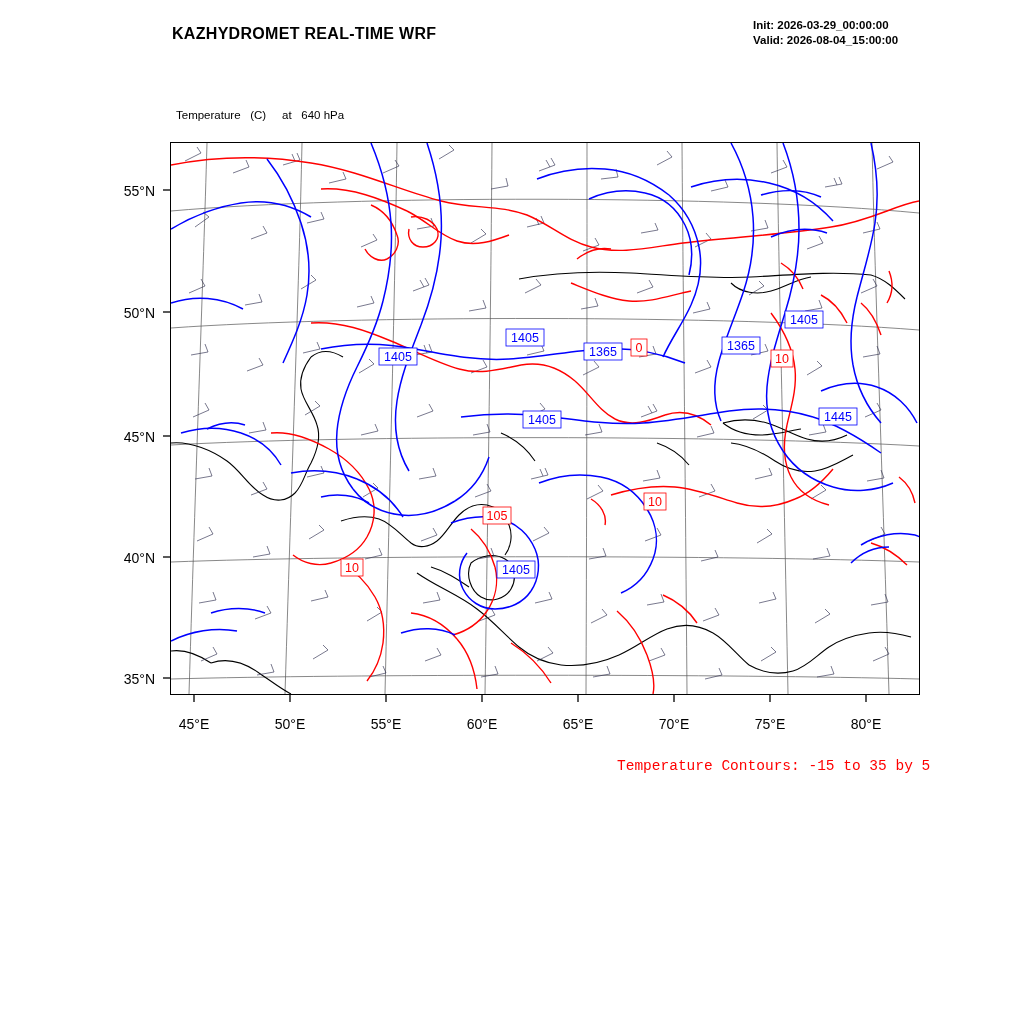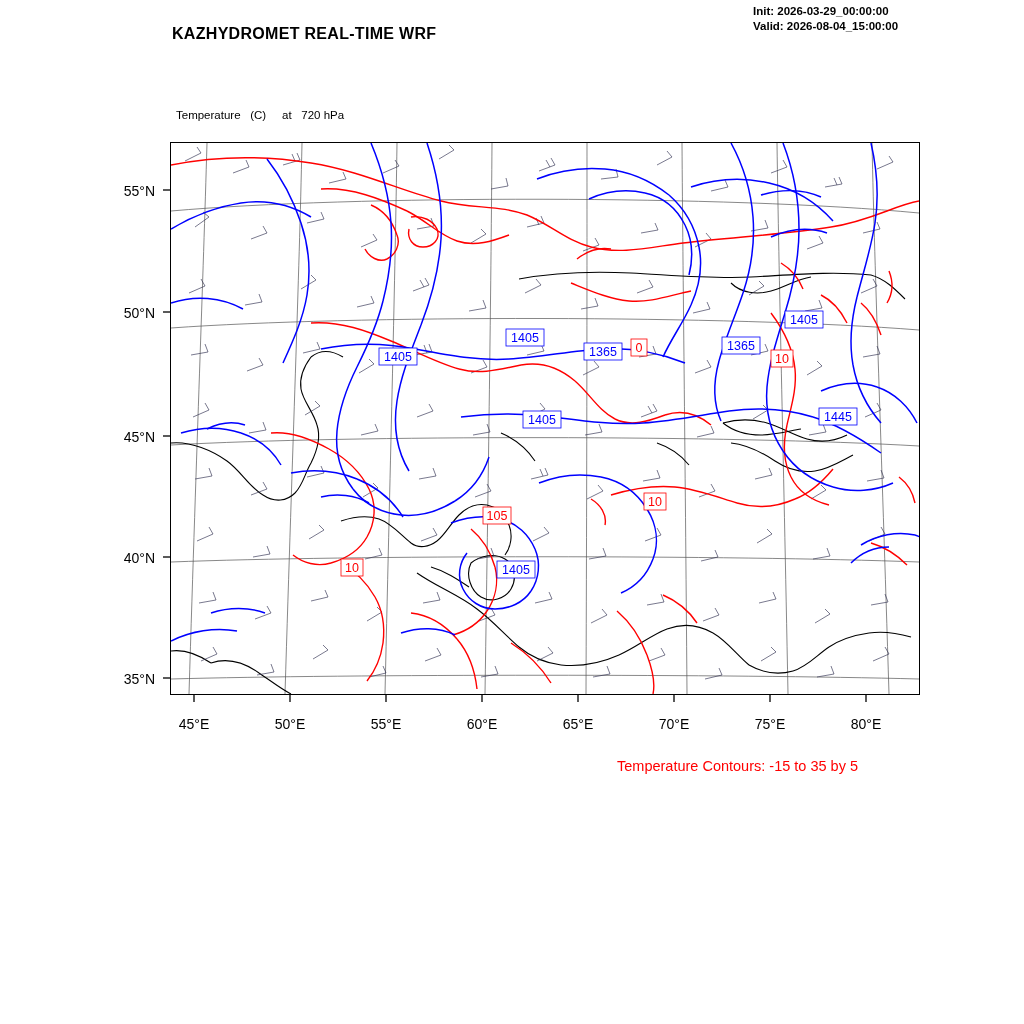--- a/index.html
+++ b/index.html
@@ -1,41 +1,41 @@
 <!DOCTYPE html>
 <html><head>
 <meta charset="utf-8">
 <style>
   html,body{margin:0;padding:0;background:#ffffff;}
   body{width:1024px;height:1024px;position:relative;font-family:"Liberation Sans",sans-serif;color:#000;}
   .abs{position:absolute;}
   #title{left:172px;top:14px;font-size:16px;font-weight:bold;letter-spacing:0.3px;margin-top:11px;}
-  #init-block{left:753px;top:4px;font-size:11.5px;font-weight:bold;line-height:15px;}
+  #init-block{left:753px;top:18px;font-size:11.5px;font-weight:bold;line-height:15px;}
   #fieldinfo{left:176px;top:82px;font-size:11.5px;line-height:13.5px;white-space:pre;}
   #plotbox{left:170px;top:142px;width:750px;height:553px;border:1.3px solid #000;box-sizing:border-box;overflow:hidden;background:#fff;}
   #plotbox svg{display:block;}
   .ytick{font-size:14px;text-anchor:end;}
   .xtick{font-size:14px;text-anchor:middle;}
   #axis-layer{left:0;top:0;width:1024px;height:1024px;pointer-events:none;}
   #legend{left:617px;top:752px;font-size:14.5px;line-height:28px;}
   #legend .h{color:#0000ff;}
-  #legend .t{color:#ff0000;}
+  #legend .t{color:#ff0000;font-family:Liberation Mono, monospace;}
 </style>
 </head>
 <body>
 
 <div class="abs" id="title">KAZHYDROMET REAL-TIME WRF</div>
 
 <div class="abs" id="init-block">
   <div>Init: 2026-03-29_00:00:00</div>
   <div>Valid: 2026-08-04_15:00:00</div>
 </div>
 
 <div class="abs" id="fieldinfo">
-  <div>Temperature   (C)     at   720 hPa</div>
+  <div>Temperature   (C)     at   640 hPa</div>
   <div>Height   (m)     at   850 hPa</div>
   <div>Wind  (m/s)     at   850 hPa</div>
 </div>
 
 <div class="abs" id="plotbox">
   <svg id="map-svg" width="748" height="551" viewBox="0 0 748 551" xmlns="http://www.w3.org/2000/svg">
     <g id="graticule" stroke="#555555" stroke-width="0.7" fill="none">
 
       <path d="M36,0 C32,140 26,290 18,551"></path>
       <path d="M131,0 C128,140 122,290 114,551"></path>

